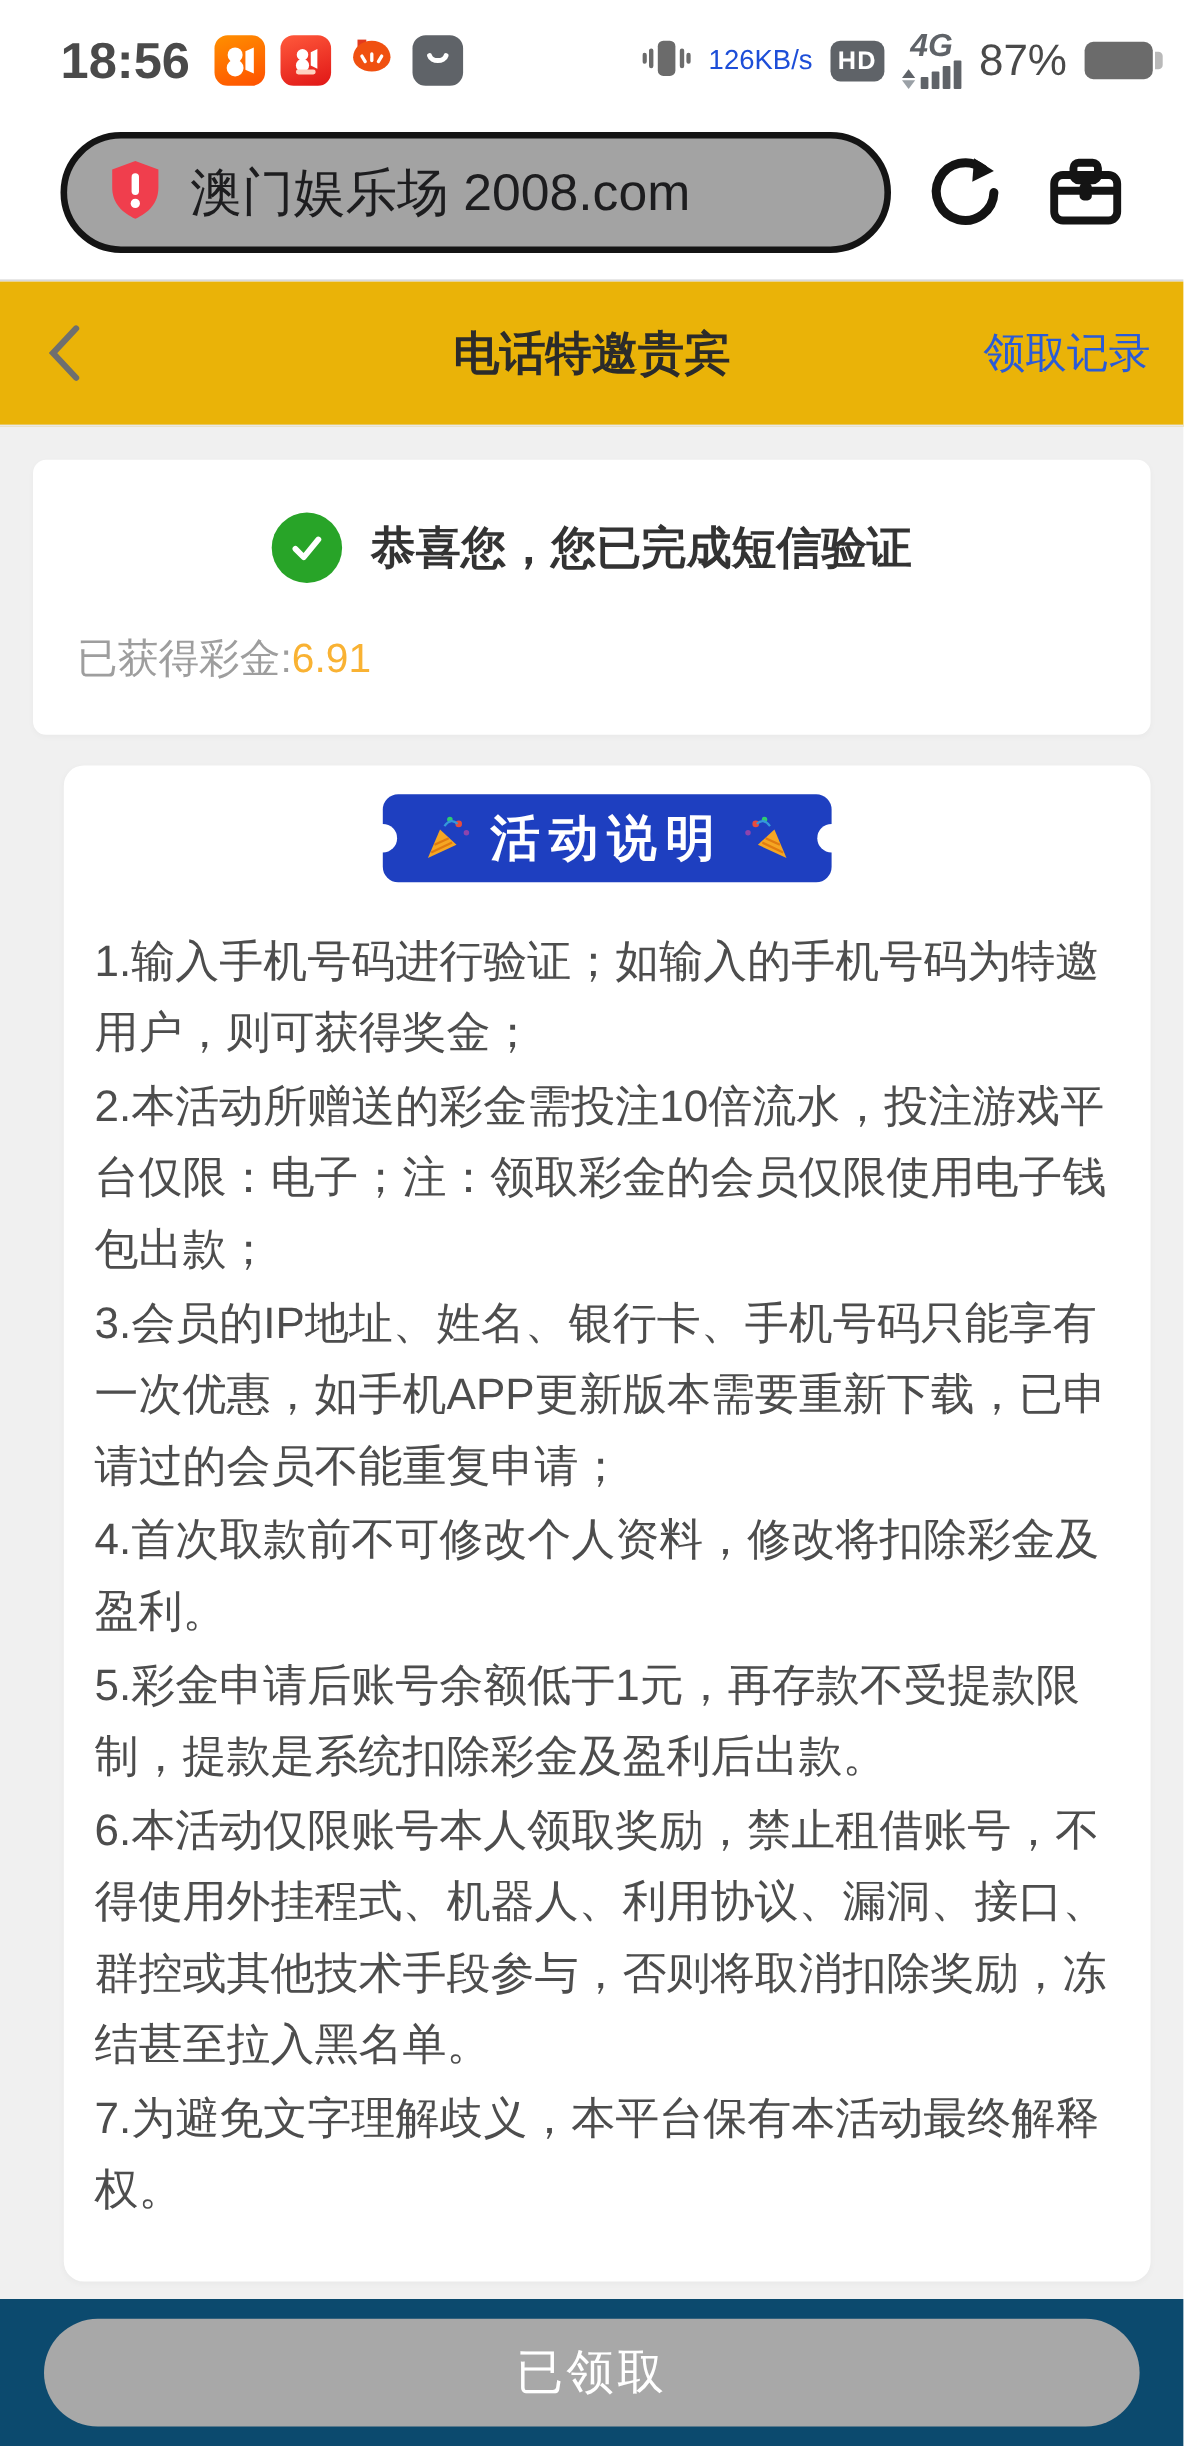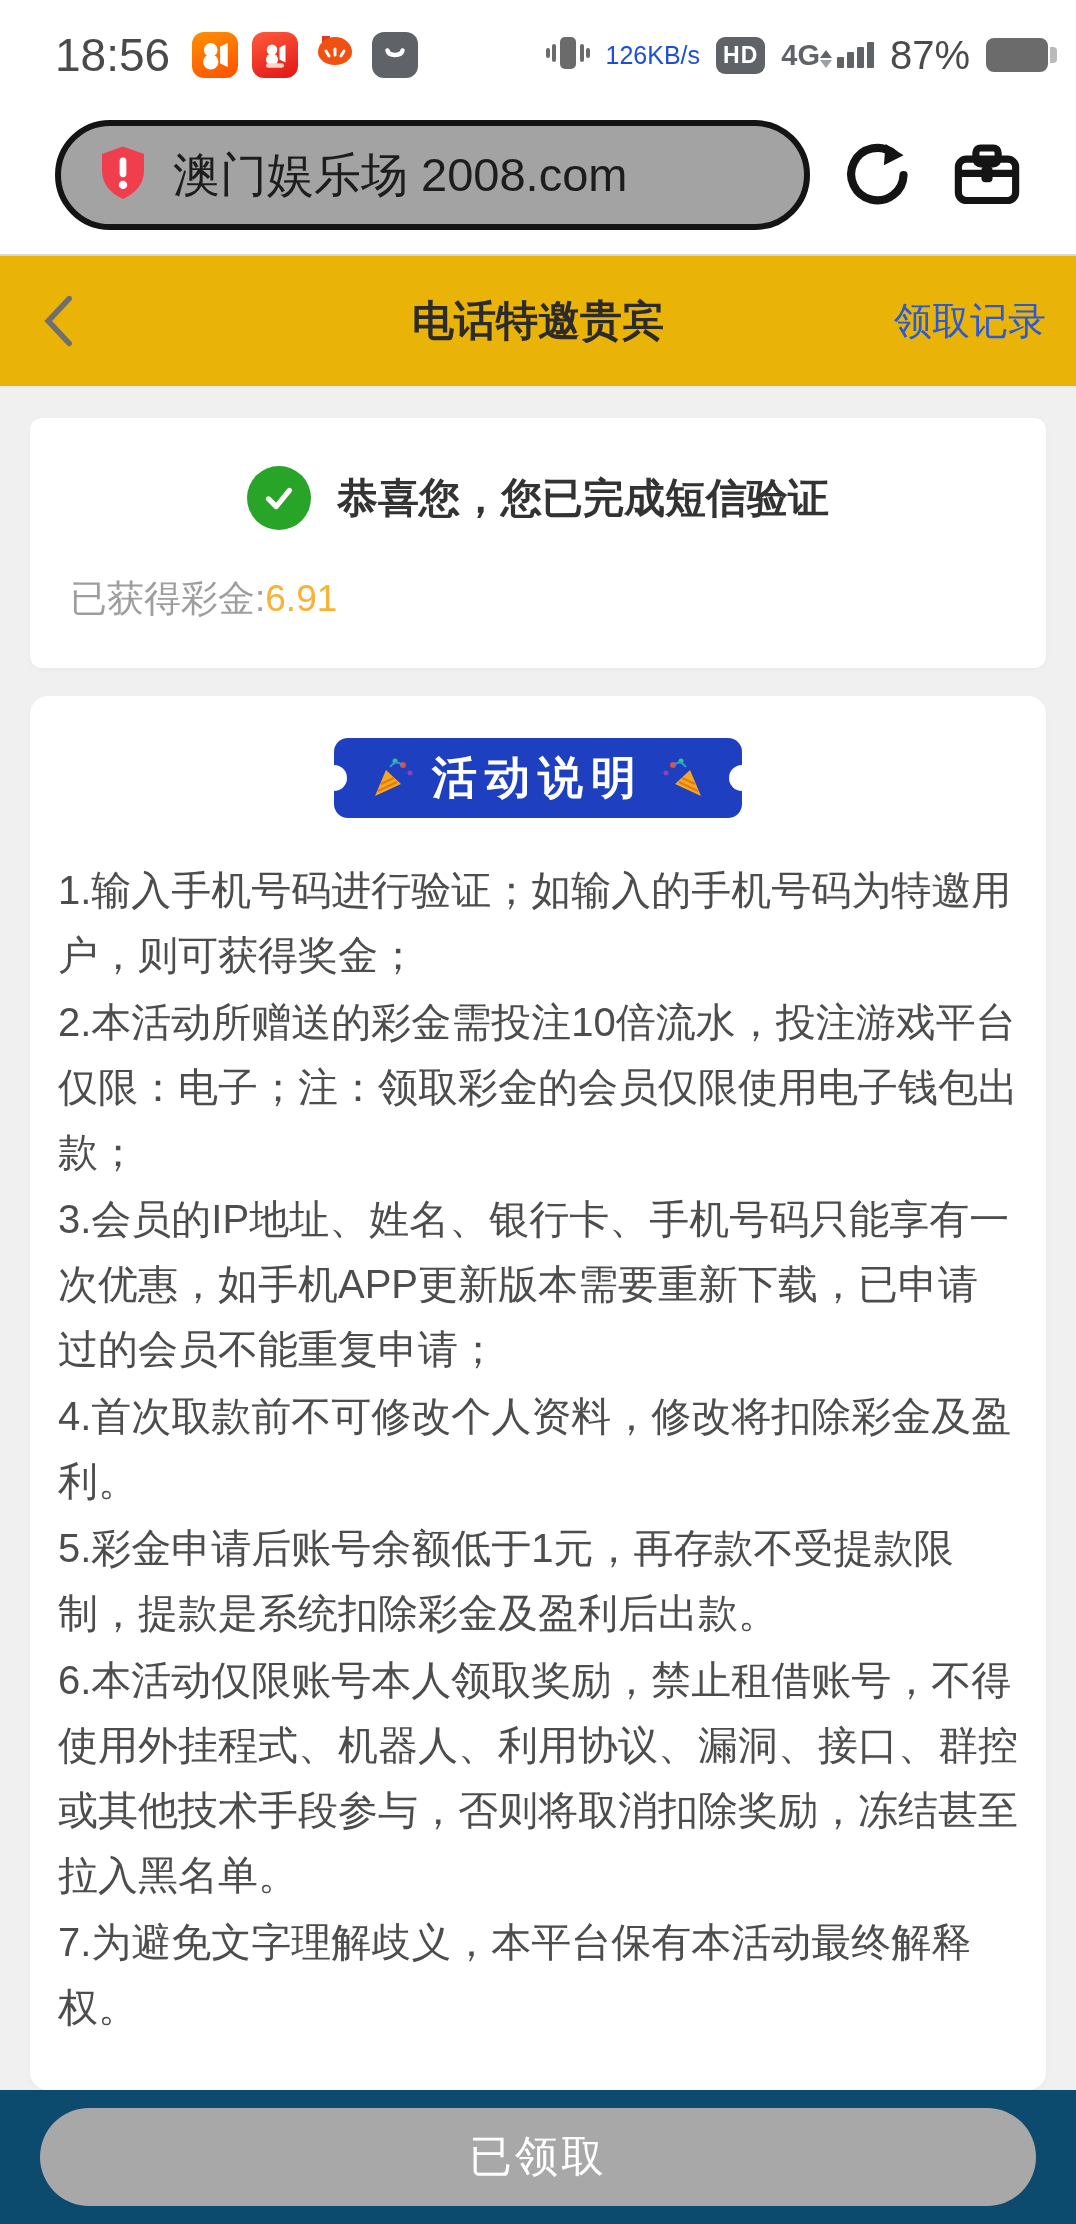--- a/index.html
+++ b/index.html
@@ -4,30 +4,30 @@
 <style>
   * { margin:0; padding:0; box-sizing:border-box; }
   html,body { width:1076px; height:2224px; }
   body {
     font-family:"Liberation Sans","DejaVu Sans",sans-serif;
     background:#ffffff; color:#333; display:flex; flex-direction:column; overflow:hidden;
   }
   
   .status-bar { height:96px; display:flex; align-items:center; justify-content:space-between; padding:14px 28px 0 55px; background:#fff; }
   .sb-left { display:flex; align-items:center; gap:14px; }
-  .sb-time { font-size:46px; color:#4a4a4a; font-weight:400; margin-right:8px; }
+  .sb-time { font-size:46px; color:#4a4a4a; font-weight:700; margin-right:8px; }
   .app-icon { width:46px; height:46px; border-radius:12px; display:inline-flex; align-items:center; justify-content:center; overflow:hidden; }
   .icon-ks1 { background:linear-gradient(160deg,#ff9000,#ff5000); }
   .icon-ks2 { background:linear-gradient(160deg,#ff5a3c,#e01616); }
   .icon-tomato { background:#fff; }
   .icon-smile { background:#5f6368; }
   .sb-right { display:flex; align-items:center; gap:16px; }
   .net-speed { display:flex; flex-direction:row; align-items:center; line-height:25px; font-size:25px; color:#1d4ed8; font-weight:500; }
   .hd-badge { background:#5f6368; color:#fff; font-size:23px; font-weight:700; border-radius:9px; padding:5px 7px; letter-spacing:1px; }
-  .sig-block { display:flex; flex-direction:row; align-items:flex-end; }
+  .sig-block { display:flex; flex-direction:column; align-items:center;font-style:italic; }
   .sig-4g { font-size:29px; font-weight:700; color:#5f6368; line-height:26px; }
   .sig-bottom { display:flex; align-items:flex-end; gap:3px; }
   .arrows { display:flex; flex-direction:column; gap:2px; margin-right:2px; }
   .tri-up { width:0;height:0;border-left:6px solid transparent;border-right:6px solid transparent;border-bottom:8px solid #5f6368;}
   .tri-down { width:0;height:0;border-left:6px solid transparent;border-right:6px solid transparent;border-top:8px solid #9aa0a6;}
   .bars { display:flex; align-items:flex-end; gap:3px; }
   .bars span { width:7px; background:#5f6368; border-radius:1px; display:block; }
   .b1{height:11px;} .b2{height:16px;} .b3{height:21px;} .b4{height:26px;}
   .sb-batt-pct { font-size:40px; color:#4a4a4a; }
   .battery { width:62px; height:34px; background:#6b6b6b; border-radius:8px; position:relative; }
@@ -47,21 +47,21 @@
   .content { flex:1; min-height:0; background:#f0f0f0; padding:30px 30px 0; overflow:hidden; }
   .card { background:#fff; border-radius:18px; box-shadow:0 2px 6px rgba(0,0,0,.03); }
   .result-card { padding:48px 40px 44px;border-radius:12px; }
   .result-row { display:flex; align-items:center; justify-content:center; gap:26px; }
   .check-circle { width:64px; height:64px; border-radius:50%; background:#28a428; display:flex; align-items:center; justify-content:center; flex:0 0 auto; }
   .result-msg { font-size:41px; font-weight:600; color:#333; }
   .bonus-row { margin-top:44px; font-size:37px; }
   .bonus-label { color:#9e9e9e; }
   .bonus-value { color:#f9b233; font-weight:500; }
   
-  .rules-card { margin-top:28px; padding:42px 28px 48px; }
+  .rules-card { margin-top:28px; padding:26px 28px 48px;margin-left:28px; }
   .rules-banner { position:relative; width:fit-content; margin:0 auto 40px; height:80px; background:#1e3fc0; border-radius:14px; display:flex; align-items:center; justify-content:center; gap:16px; padding:0 36px; }
   .rules-banner::before,.rules-banner::after { content:""; position:absolute; top:50%; width:26px; height:26px; background:#fff; border-radius:50%; transform:translateY(-50%); }
   .rules-banner::before { left:-13px; } .rules-banner::after { right:-13px; }
   .banner-title { color:#fff; font-size:45px; font-weight:700; letter-spacing:8px; }
   .popper { width:46px; height:46px; }
   .popper.flip { transform:scaleX(-1); }
   .rule { font-size:40px; line-height:65px; color:#4d4d4d; margin:2px 0; }
   
   .footer { height:134px; background:#0c4a6e; display:flex; align-items:center; justify-content:center; }
   .claim-btn { width:996px; height:98px; border:none; border-radius:49px; background:#a8a8a8; color:#fff; font-size:43px; letter-spacing:3px; font-family:inherit; cursor:default; }

